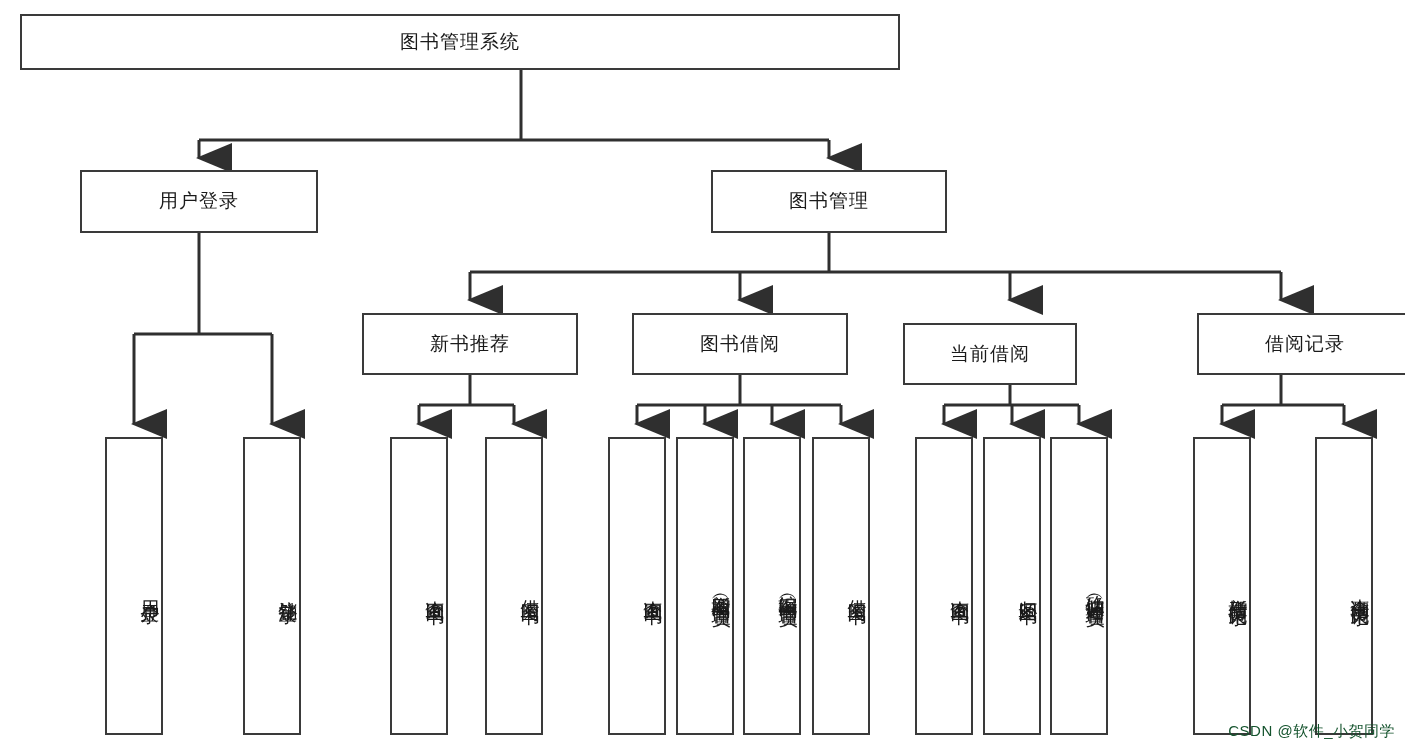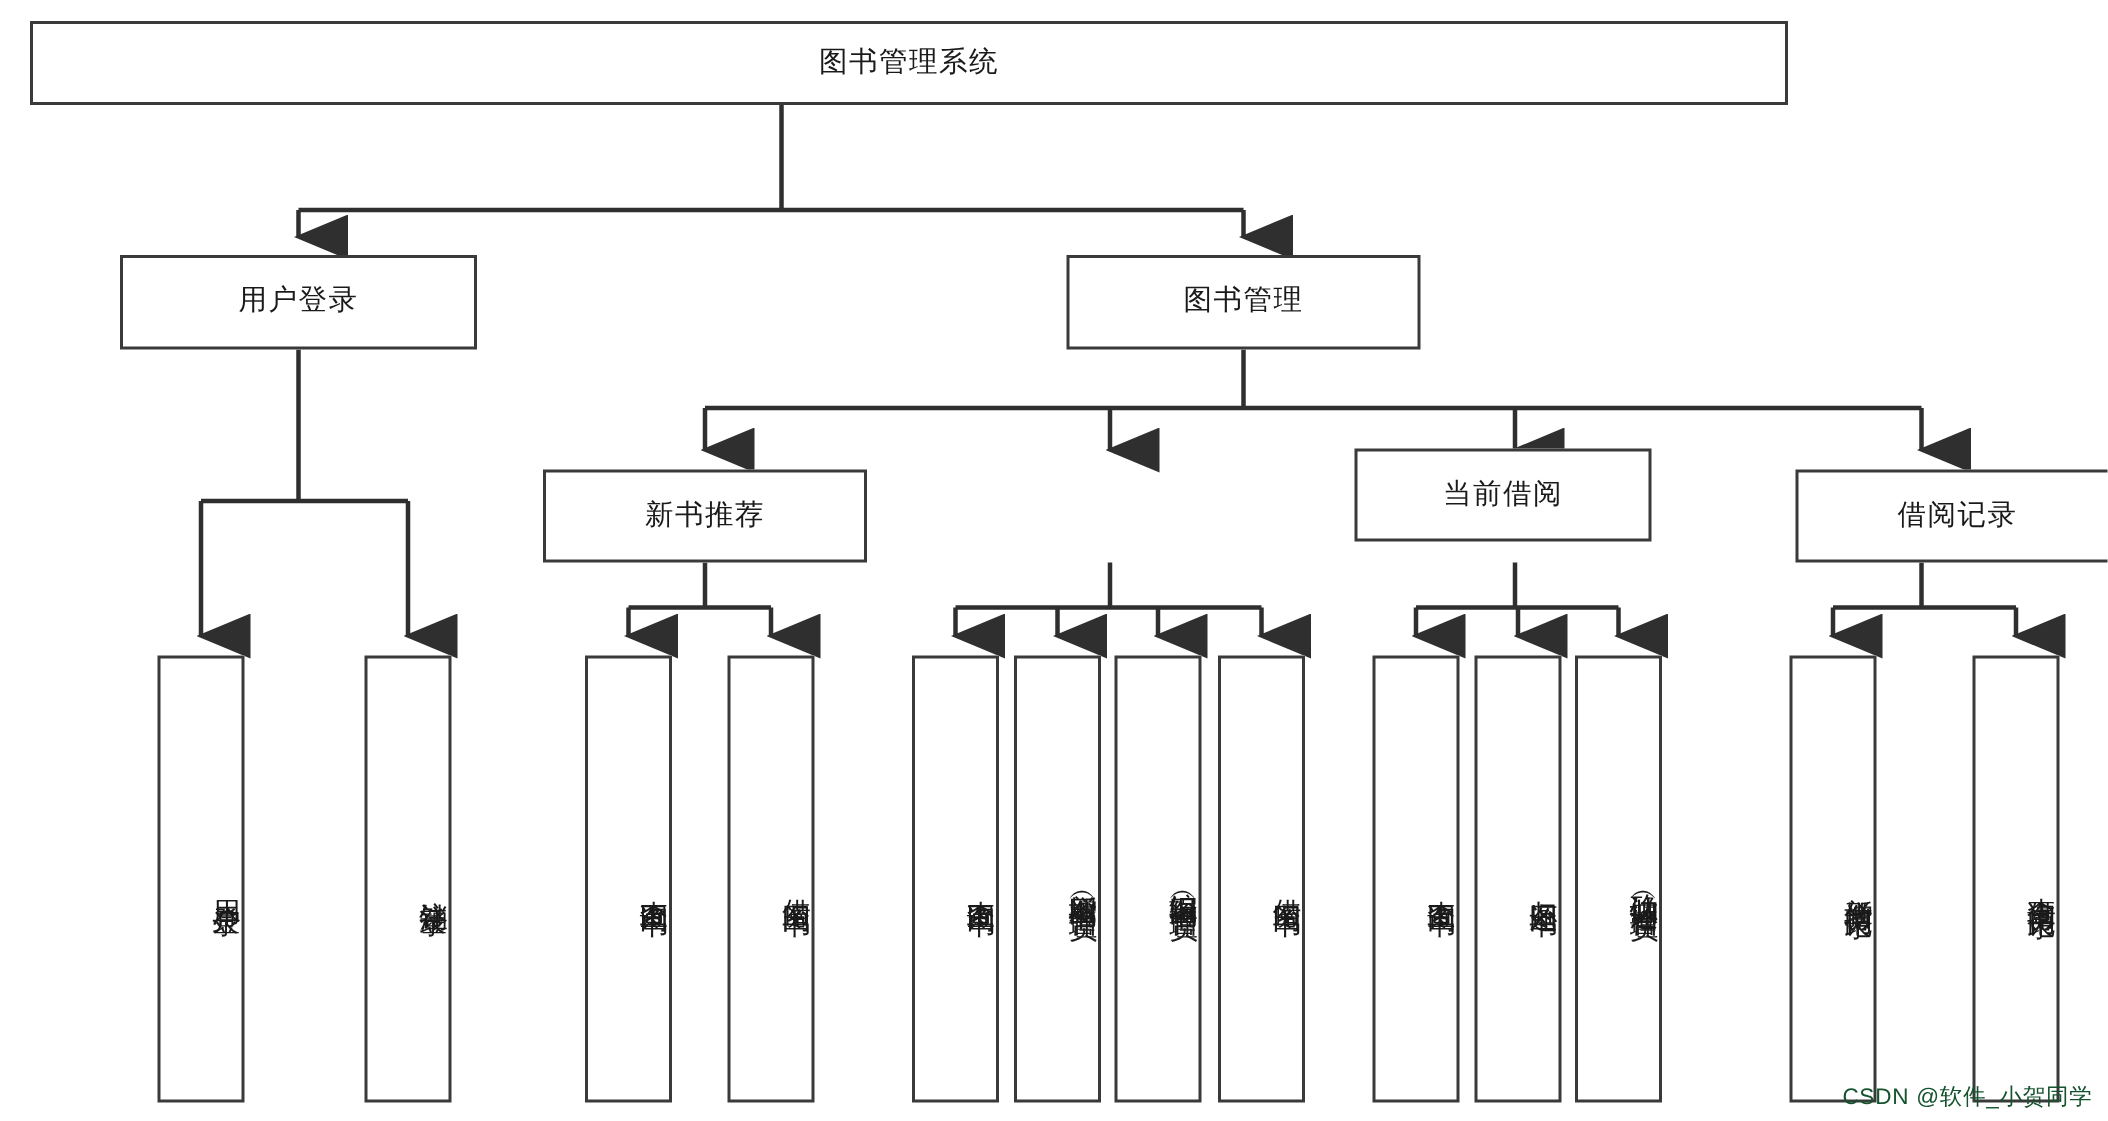--- a/index.html
+++ b/index.html
@@ -66,35 +66,38 @@
       <path d="M1012,405 L1012,424" marker-end="url(#arw)"></path>
       <path d="M1079,405 L1079,424" marker-end="url(#arw)"></path>
 
       <path d="M1281,375 L1281,405"></path>
       <path d="M1222,405 L1344,405"></path>
       <path d="M1222,405 L1222,424" marker-end="url(#arw)"></path>
       <path d="M1344,405 L1344,424" marker-end="url(#arw)"></path>
     </g>
   </svg>
 
-  <div class="node h" style="left:20px;top:14px;width:1172px;height:56px;text-align:right;">
+  <div class="node h" style="left:20px;top:14px;width:880px;height:56px;text-align:right;">
     <span class="lbl">图书管理系统</span>
   </div>
 
   <div class="node h" style="left:80px;top:170px;width:238px;height:63px;">
     <span class="lbl">用户登录</span>
   </div>
   <div class="node h" style="left:362px;top:313px;width:216px;height:62px;">
     <span class="lbl">新书推荐</span>
   </div>
 
   <div class="node h" style="left:711px;top:170px;width:236px;height:63px;">
     <span class="lbl">图书管理</span>
   </div>
-  <div class="node h" style="left:903px;top:299px;width:198px;height:62px;text-align:center;">
+  <div class="node h" style="left:632px;top:313px;width:216px;height:62px;">
+    <span class="lbl">图书借阅</span>
+  </div>
+  <div class="node h" style="left:903px;top:323px;width:174px;height:62px;text-align:center;">
     <span class="lbl">当前借阅</span>
   </div>
   <div class="node h" style="left:1173px;top:313px;width:216px;height:62px;margin-left:24px;">
     <span class="lbl">借阅记录</span>
   </div>
 
   <div class="node v" style="left:105px;top:437px;width:58px;height:298px;">
     <span class="lbl">用户登录</span>
   </div>
   <div class="node v" style="left:243px;top:437px;width:58px;height:298px;">

